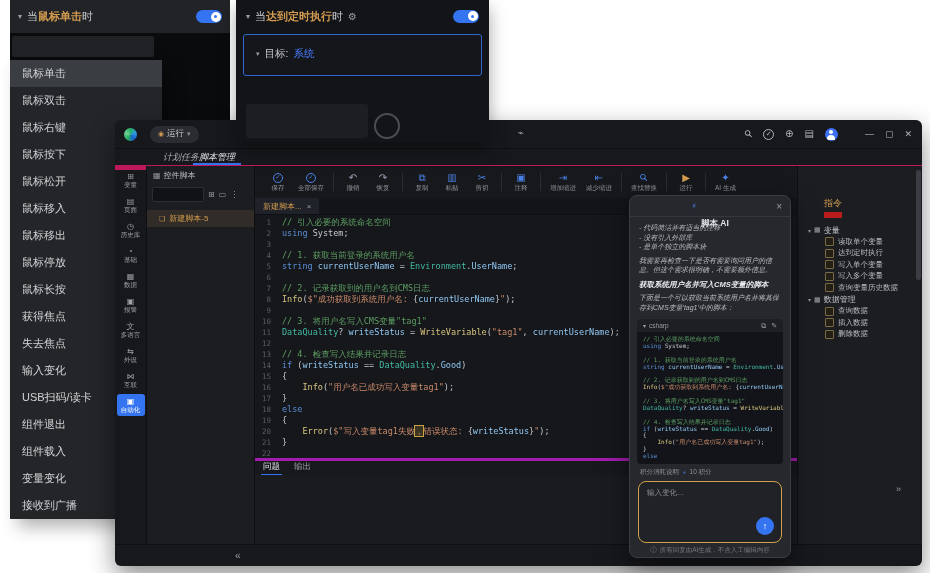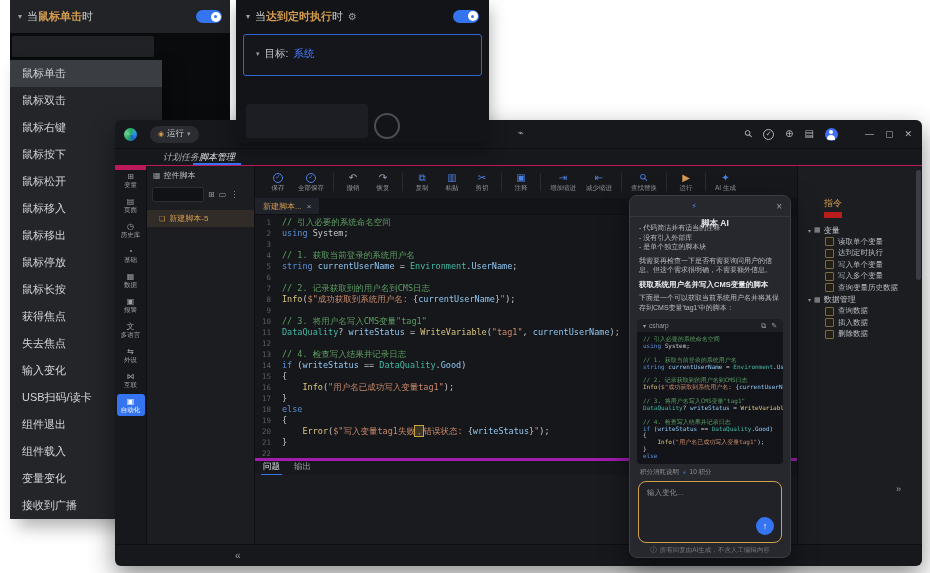--- a/index.html
+++ b/index.html
@@ -89,21 +89,21 @@
   .vthumb{width:5px;margin:4px auto 0;height:110px;background:#3a3d43;border-radius:3px;}
   .statusbar{position:absolute;left:0;bottom:0;right:0;height:21px;border-top:1px solid #0e0f12;display:flex;align-items:center;}
   .collapse-l{margin-left:120px;color:#9a9da2;font-size:10px;}
   
   .ai{position:absolute;left:514px;top:75px;width:162px;height:363px;background:#26282d;border:1px solid #3a3d43;
       border-radius:8px;box-shadow:0 10px 26px rgba(0,0,0,.5);z-index:5;box-sizing:border-box;display:flex;flex-direction:column;overflow:hidden;}
   .ai-h{height:20px;flex:none;display:flex;align-items:center;justify-content:center;gap:4px;border-bottom:1px solid #34373c;position:relative;}
   .ai-bolt{color:#4a82e8;font-size:8px;}
   .ai-title{font-size:8.5px;color:#e3e5e8;font-weight:bold;margin-top:36px;}
   .ai-x{position:absolute;right:8px;color:#9a9da2;font-size:10px;}
-  .ai-body{padding:6px 9px 2px;color:#b9bcc1;font-size:7px;line-height:9.5px;}
+  .ai-body{padding:6px 9px 2px;color:#b9bcc1;font-size:7px;line-height:9.5px;font-style:italic;}
   .ai-b::before{content:"- ";}
   .ai-p{margin:4px 0 0;}
   .ai-hd{margin:5px 0 0;font-weight:bold;color:#e8eaed;font-size:7.5px;}
   .ai-code{margin:5px 7px 0;border-radius:4px;overflow:hidden;flex:none;}
   .aic-h{height:13px;background:#1d1f24;display:flex;align-items:center;gap:3px;padding:0 6px;font-size:6.5px;color:#9a9da2;}
   .aic-car{font-size:6px;}
   .aic-icons{margin-left:auto;display:flex;gap:5px;font-size:7px;}
   .aic-b{background:#121419;padding:4px 6px;font-family:"DejaVu Sans Mono",monospace;font-size:6px;line-height:6.9px;
          white-space:pre;overflow:hidden;height:124px;}
   .aic-b .cl{height:6.9px;}

